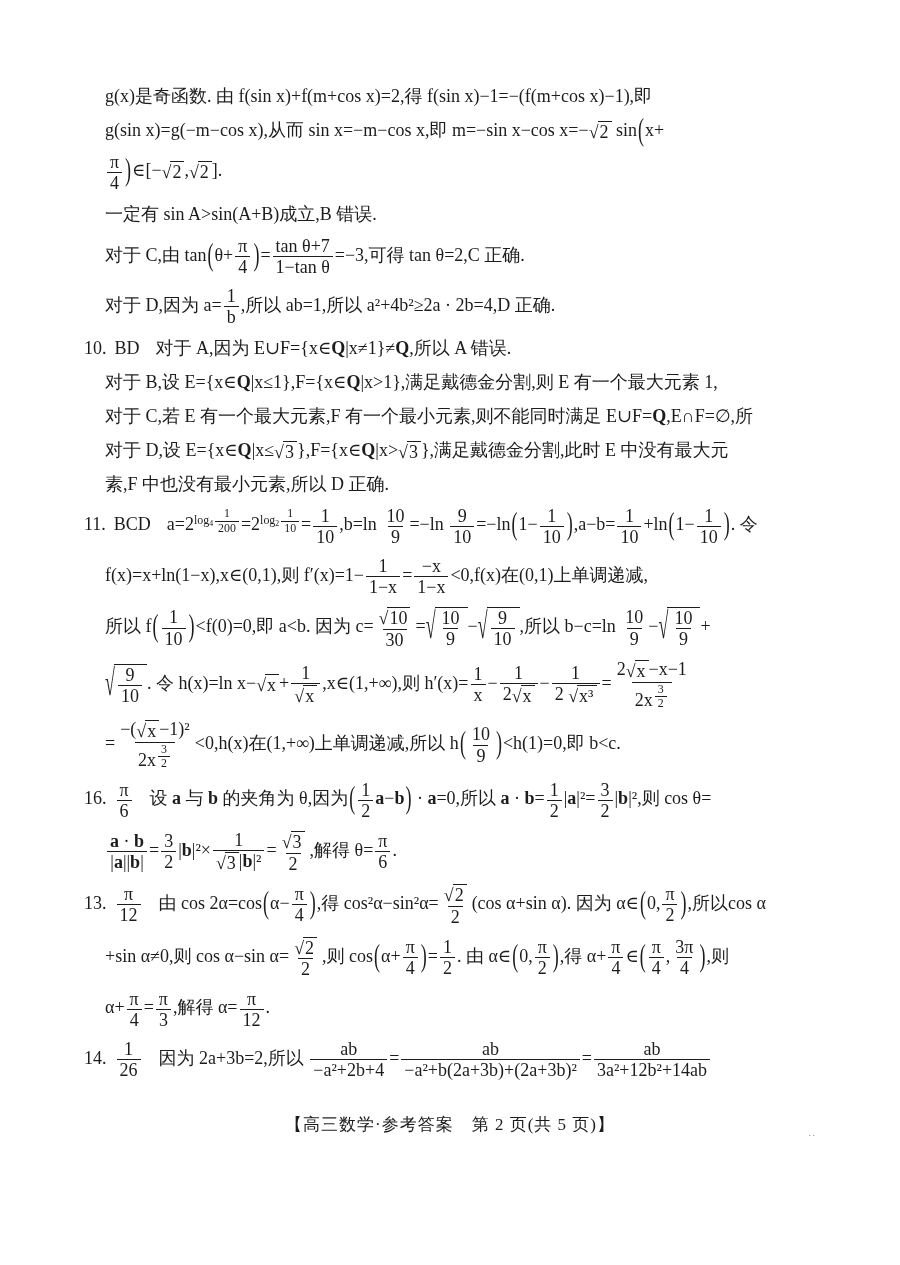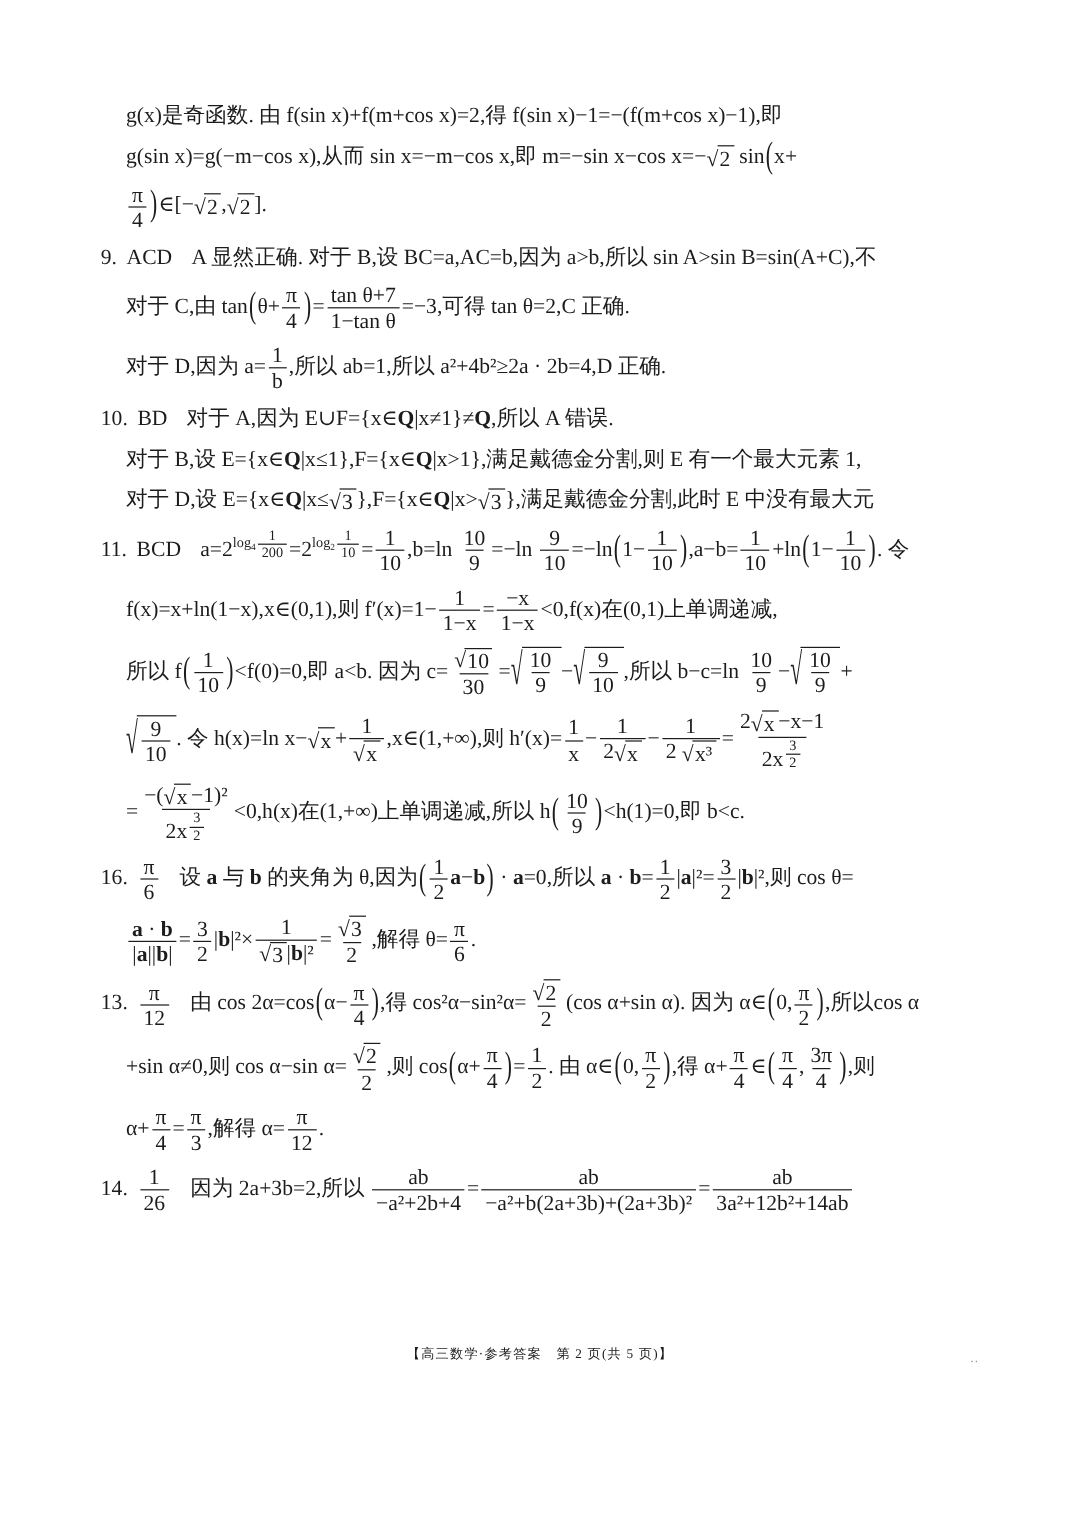--- a/index.html
+++ b/index.html
@@ -19,21 +19,21 @@
   .fd{border-top:1.4px solid currentColor;padding:0 3px;}
   .sqrt{display:inline-flex;align-items:center;vertical-align:middle;}
   .rsign{line-height:1;margin-right:-1px;}
   .sqrt.tall > .rsign{display:inline-block;transform:scaleY(2.05);transform-origin:50% 60%;}
   .rbody{border-top:1.4px solid currentColor;padding:0 3px 0 2px;line-height:1.15;}
   .sup{font-size:66%;vertical-align:0.55em;line-height:1;margin-top:33px;}
   .sub{font-size:66%;vertical-align:-0.25em;line-height:1;}
   .paren{display:inline-block;transform:scaleY(1.7);transform-origin:50% 55%;
          line-height:1;margin:0 1px;}
   .footer{position:absolute;left:0;right:0;bottom:56px;text-align:center;
-          font-size:11px;letter-spacing:1px;}
+          font-size:17px;letter-spacing:1px;}
   .corner{position:absolute;right:84px;bottom:54px;color:#9a9a9a;font-size:11px;letter-spacing:1px;}
 </style>
 </head>
 <body>
 
 <div class="page">
   <div id="lines" class="lines">
       <div class="line ind"><span class="body">g(x)是奇函数. 由 f(sin x)+f(m+cos x)=2,得 f(sin x)−1=−(f(m+cos x)−1),即</span></div>
       <div class="line ind"><span class="body">g(sin x)=g(−m−cos x),从而 sin x=−m−cos x,即 m=−sin x−cos x=−<span class="sqrt">
             <span class="rsign">√</span>
@@ -42,41 +42,43 @@
       <div class="line ind"><span class="body"><span class="frac">
             <span class="fn">π</span>
             <span class="fd">4</span>
           </span><span class="paren">)</span>∈[−<span class="sqrt">
             <span class="rsign">√</span>
             <span class="rbody">2</span>
           </span>,<span class="sqrt">
             <span class="rsign">√</span>
             <span class="rbody">2</span>
           </span>].</span></div>
-      <div class="line"><span class="num">9.</span><span class="answer">ACD</span><span class="body">A 显然正确. 对于 B,设 BC=a,AC=b,因为 a&gt;b,所以 sin A&gt;sin B=sin(A+C),不</span></div>
+      <div class="line ind"><span class="body">一定有 sin A&gt;sin(A+B)成立,B 错误.</span></div>
       <div class="line ind"><span class="body">对于 C,由 tan<span class="paren">(</span>θ+<span class="frac">
             <span class="fn">π</span>
             <span class="fd">4</span>
           </span><span class="paren">)</span>=<span class="frac">
             <span class="fn">tan θ+7</span>
             <span class="fd">1−tan θ</span>
           </span>=−3,可得 tan θ=2,C 正确.</span></div>
       <div class="line ind"><span class="body">对于 D,因为 a=<span class="frac">
             <span class="fn">1</span>
             <span class="fd">b</span>
           </span>,所以 ab=1,所以 a²+4b²≥2a · 2b=4,D 正确.</span></div>
       <div class="line"><span class="num">10.</span><span class="answer">BD</span><span class="body">对于 A,因为 E∪F={x∈<span class="bold">Q</span>|x≠1}≠<span class="bold">Q</span>,所以 A 错误.</span></div>
       <div class="line ind"><span class="body">对于 B,设 E={x∈<span class="bold">Q</span>|x≤1},F={x∈<span class="bold">Q</span>|x&gt;1},满足戴德金分割,则 E 有一个最大元素 1,</span></div>
+      <div class="line ind"><span class="body">对于 C,若 E 有一个最大元素,F 有一个最小元素,则不能同时满足 E∪F=<span class="bold">Q</span>,E∩F=∅,所</span></div>
       <div class="line ind"><span class="body">对于 D,设 E={x∈<span class="bold">Q</span>|x≤<span class="sqrt">
             <span class="rsign">√</span>
             <span class="rbody">3</span>
           </span>},F={x∈<span class="bold">Q</span>|x&gt;<span class="sqrt">
             <span class="rsign">√</span>
             <span class="rbody">3</span>
           </span>},满足戴德金分割,此时 E 中没有最大元</span></div>
+      <div class="line ind"><span class="body">素,F 中也没有最小元素,所以 D 正确.</span></div>
       <div class="line"><span class="num">11.</span><span class="answer">BCD</span><span class="body">a=2<span class="sup">log<span class="sub">4</span><span class="frac">
               <span class="fn">1</span>
               <span class="fd">200</span>
             </span></span>=2<span class="sup">log<span class="sub">2</span><span class="frac">
               <span class="fn">1</span>
               <span class="fd">10</span>
             </span></span>=<span class="frac">
             <span class="fn">1</span>
             <span class="fd">10</span>
           </span>,b=ln <span class="frac">

